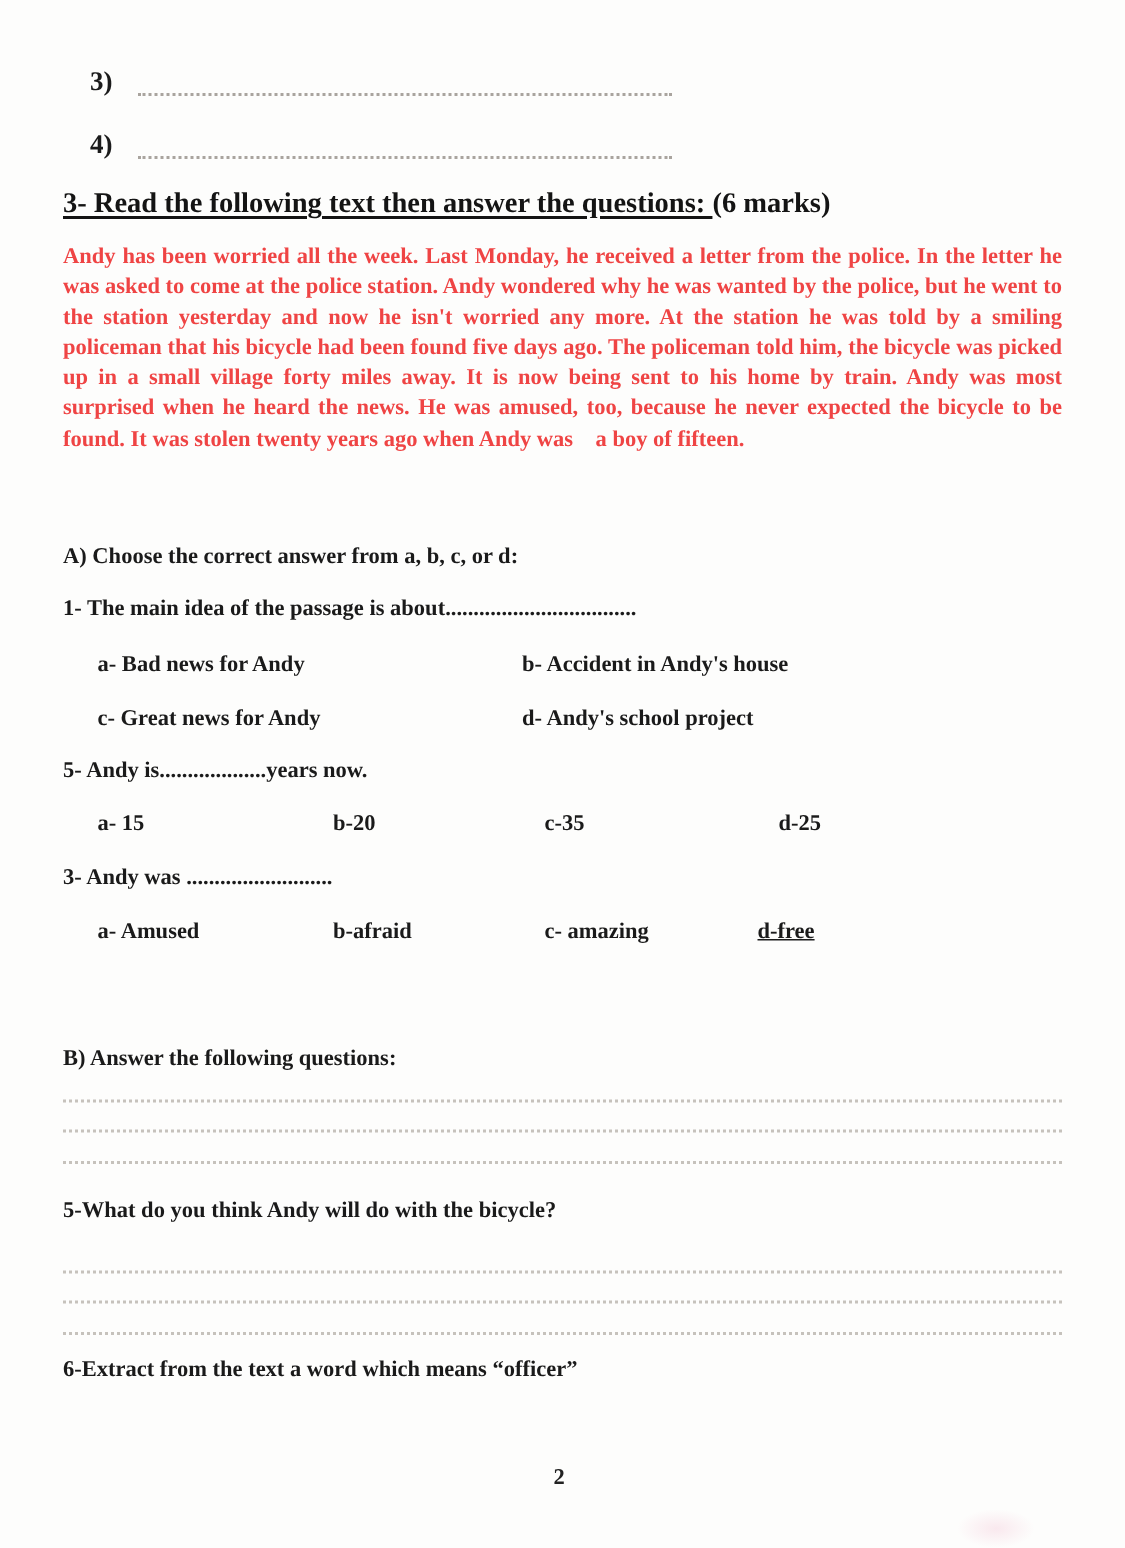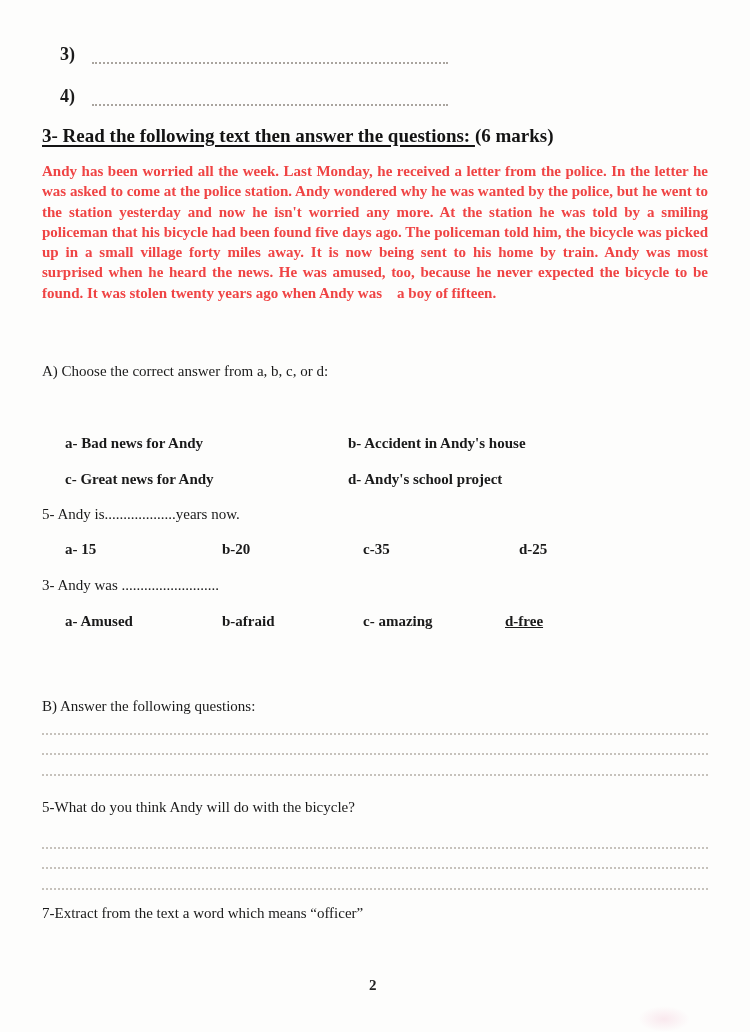--- a/index.html
+++ b/index.html
@@ -50,21 +50,21 @@
     line-height: 20.3px;
     text-align: justify;
     font-weight: bold;
     color: #ef4444;
     white-space: pre-wrap;
   }
 
   
   .part-heading, .stem, .question {
     font-size: 15px;
-    font-weight: normal;
+    font-weight: bold;
     color: #1a1a1a;
     white-space: nowrap;
   }
   .option {
     font-size: 15px;
     font-weight: bold;
     color: #1a1a1a;
     white-space: nowrap;
   }
 
@@ -105,20 +105,21 @@
   <div class="fill-dots" style="left:92px; top:104px; width:356px;"></div>
 
   <div class="abs section-heading" style="left:42px; top:125px;">
     <span class="underlined">3- Read the following text then answer the questions: </span><span>(6 marks)</span>
   </div>
 
   <div class="abs passage" style="left:42px; top:161px; width:666px;">Andy has been worried all the week. Last Monday, he received a letter from the police. In the letter he was asked to come at the police station. Andy wondered why he was wanted by the police, but he went to the station yesterday and now he isn't worried any more. At the station he was told by a smiling policeman that his bicycle had been found five days ago. The policeman told him, the bicycle was picked up in a small village forty miles away. It is now being sent to his home by train. Andy was most surprised when he heard the news. He was amused, too, because he never expected the bicycle to be found. It was stolen twenty years ago when Andy was    a boy of fifteen.</div>
 
   <div class="abs part-heading" style="left:42px; top:363px;">A) Choose the correct answer from a, b, c, or d:</div>
 
+  <div class="abs stem" style="left:42px; top:398px;">1- The main idea of the passage is about..................................</div>
   <span class="abs option" style="left:65px; top:435px;">a- Bad news for Andy</span>
   <span class="abs option" style="left:348px; top:435px;">b- Accident in Andy's house</span>
   <span class="abs option" style="left:65px; top:471px;">c- Great news for Andy</span>
   <span class="abs option" style="left:348px; top:471px;">d- Andy's school project</span>
 
   <div class="abs stem" style="left:42px; top:506px;">5- Andy is...................years now.</div>
   <span class="abs option" style="left:65px; top:541px;">a- 15</span>
   <span class="abs option" style="left:222px; top:541px;">b-20</span>
   <span class="abs option" style="left:363px; top:541px;">c-35</span>
   <span class="abs option" style="left:519px; top:541px;">d-25</span>
@@ -133,19 +134,19 @@
 
   <div class="answer-rule" style="top:733px;"></div>
   <div class="answer-rule" style="top:753px;"></div>
   <div class="answer-rule" style="top:774px;"></div>
 
   <div class="abs question" style="left:42px; top:799px;">5-What do you think Andy will do with the bicycle?</div>
   <div class="answer-rule" style="top:847px;"></div>
   <div class="answer-rule" style="top:867px;"></div>
   <div class="answer-rule" style="top:888px;"></div>
 
-  <div class="abs question" style="left:42px; top:905px;">7-Extract from the text a word which means “officer”</div>
+  <div class="abs question" style="left:42px; top:905px;">6-Extract from the text a word which means “officer”</div>
 
   <div class="abs page-number" style="left:369px; top:977px;">2</div>
 
   <div class="smudge"></div>
 
 </div>
 
 </body></html>

